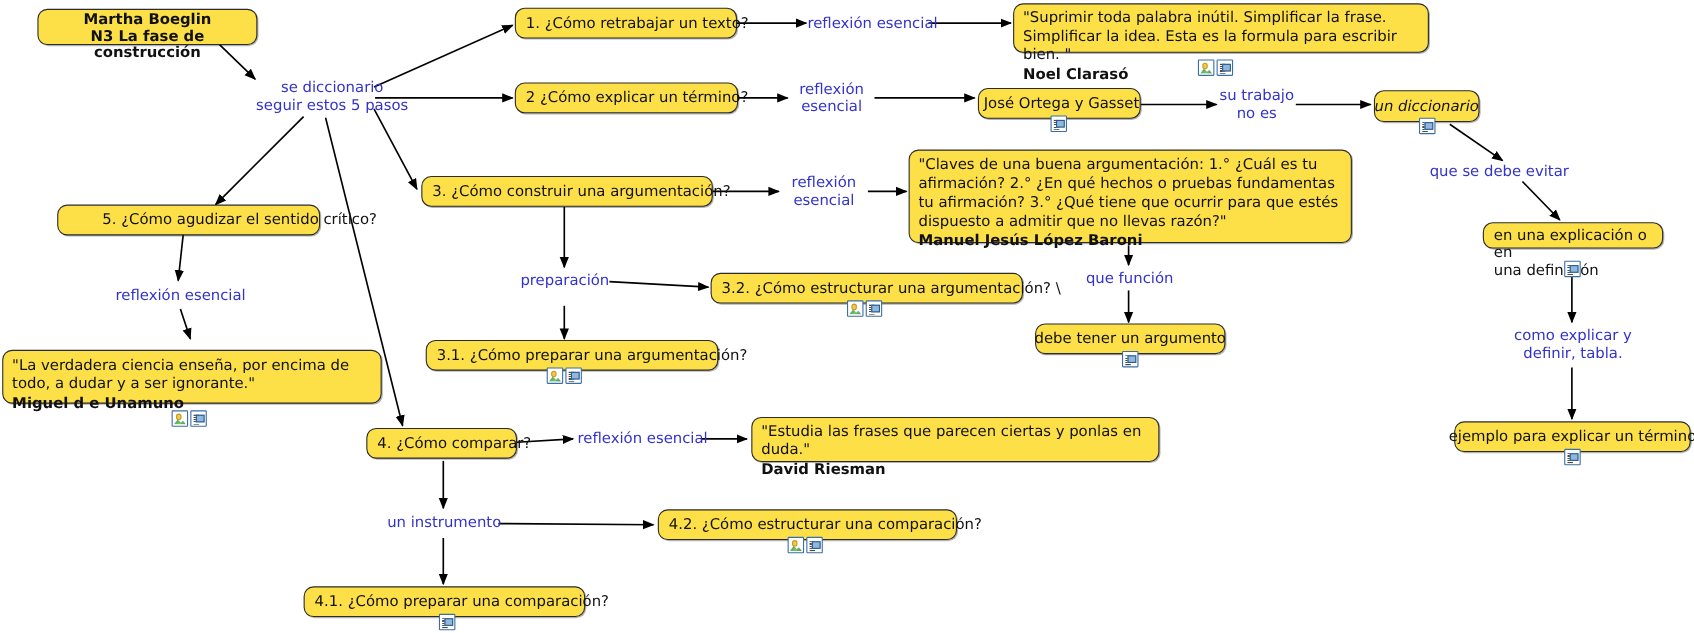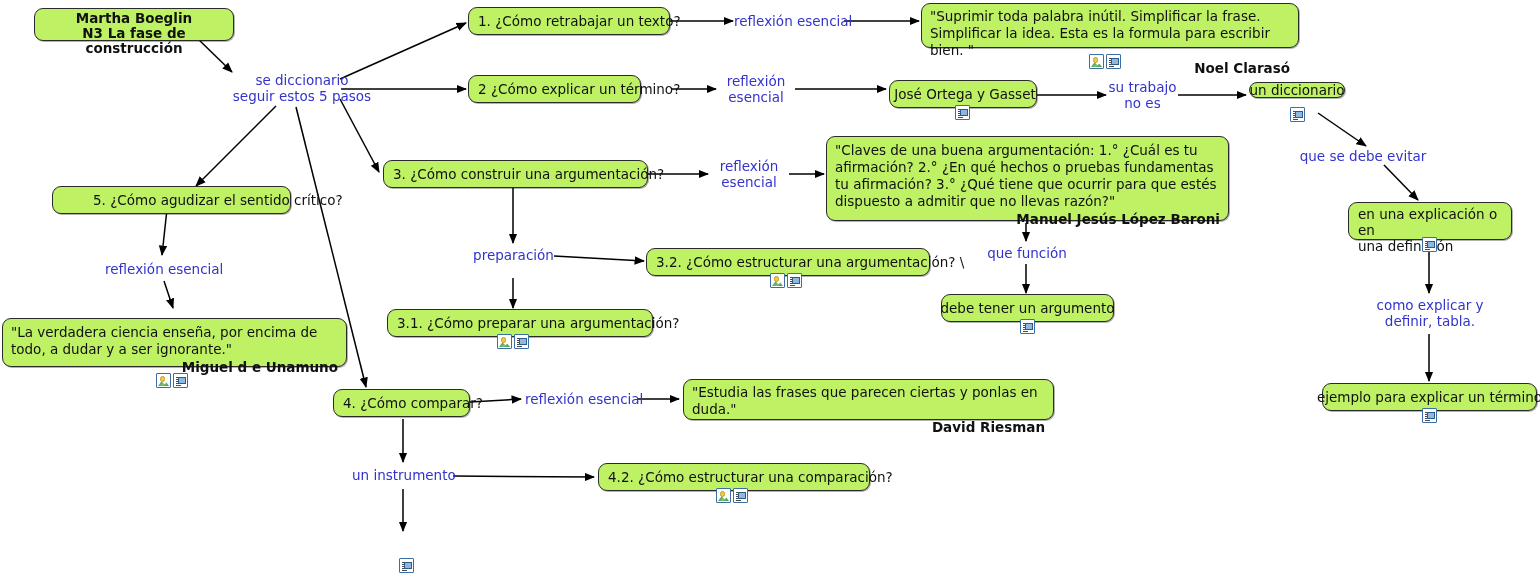--- a/index.html
+++ b/index.html
@@ -7,21 +7,21 @@
     font-family:"DejaVu Sans","Liberation Sans",sans-serif;
     width:1540px;height:575px;position:relative;overflow:hidden;
   }
   #map{position:absolute;left:0;top:0;width:1540px;height:575px;}
   #edges{position:absolute;left:0;top:0;width:1540px;height:575px;pointer-events:none;}
 
   
   .node{
     position:absolute;
     box-sizing:border-box;
-    background:#bef264;
+    background:#fde047;
     border:1px solid #2b2b2b;
     border-radius:9px;
     color:#111111;
     font-size:13.5px;
     line-height:16px;
     padding:4px 9px 4px 9px;
     display:flex;
     align-items:center;
     box-shadow:1px 1px 0 rgba(0,0,0,.30);
     white-space:nowrap;
@@ -30,21 +30,21 @@
   .node.center{justify-content:center;text-align:center;}
   .node .txt{display:block;}
 
   
   .quote{
     white-space:normal;
     display:block;
     line-height:17px;
   }
   .quote .body{display:block;}
-  .quote .author{display:block;text-align:right;font-weight:bold;margin-top:1px;}
+  .quote .author{display:block;text-align:left;font-weight:bold;margin-top:1px;}
 
   
   .link{
     position:absolute;
     color:#3333cc;
     font-size:13.5px;
     line-height:16px;
     text-align:center;
     white-space:nowrap;
   }
@@ -175,21 +175,21 @@
     <div style="width:100%;">
       <span class="txt">Martha Boeglin</span>
       <span class="txt">N3 La fase de construcción</span>
     </div>
   </div>
 
   <div class="node" style="left:468px;top:7px;width:202px;height:28px;">
     <span class="txt">1. ¿Cómo retrabajar un texto?</span>
   </div>
 
-  <div class="node" style="left:468px;top:75px;width:173px;height:28px;">
+  <div class="node" style="left:468px;top:75px;width:203px;height:28px;">
     <span class="txt">2 ¿Cómo explicar un término?</span>
   </div>
 
   <div class="node" style="left:383px;top:160px;width:265px;height:28px;align-items:center;">
     <span class="txt">3. ¿Cómo construir una argumentación?</span>
   </div>
 
   <div class="node" style="left:333px;top:389px;width:137px;height:28px;">
     <span class="txt">4. ¿Cómo comparar?</span>
   </div>
@@ -207,28 +207,28 @@
     <span class="ico doc"></span>
   </div>
 
   <div class="node center" style="left:889px;top:80px;width:148px;height:28px;padding-left:13px;">
     <span class="txt">José Ortega y Gasset</span>
   </div>
   <div class="icons" style="left:955px;top:105px;">
     <span class="ico doc"></span>
   </div>
 
-  <div class="node center" style="left:1249px;top:82px;width:96px;height:16px;">
+  <div class="node center" style="left:1249px;top:82px;width:96px;height:29px;font-style:italic;">
     <span class="txt">un diccionario</span>
   </div>
   <div class="icons" style="left:1290px;top:107px;">
     <span class="ico doc"></span>
   </div>
 
-  <div class="node wrap" style="left:1348px;top:202px;width:164px;height:38px;padding:3px 9px;">
+  <div class="node wrap" style="left:1348px;top:202px;width:164px;height:24px;padding:3px 9px;">
     <span class="txt">en una explicación o en</span>
     <span class="txt">una definición</span>
   </div>
   <div class="icons" style="left:1422px;top:237px;">
     <span class="ico doc"></span>
   </div>
 
   <div class="node center" style="left:1322px;top:383px;width:215px;height:28px;">
     <span class="txt">ejemplo para explicar un término</span>
   </div>
@@ -279,20 +279,23 @@
   </div>
 
   <div class="node" style="left:598px;top:463px;width:272px;height:28px;">
     <span class="txt">4.2. ¿Cómo estructurar una comparación?</span>
   </div>
   <div class="icons" style="left:716px;top:488px;">
     <span class="ico pic"></span>
     <span class="ico doc"></span>
   </div>
 
+  <div class="node" style="left:276px;top:533px;width:256px;height:28px;">
+    <span class="txt">4.1. ¿Cómo preparar una comparación?</span>
+  </div>
   <div class="icons" style="left:399px;top:558px;">
     <span class="ico doc"></span>
   </div>
 
   <div class="link" style="left:222px;top:72px;width:160px;">
     <span style="display:block;">se diccionario</span>
     <span style="display:block;">seguir estos 5 pasos</span>
   </div>
 
   <div class="link" style="left:734px;top:13px;width:110px;">

